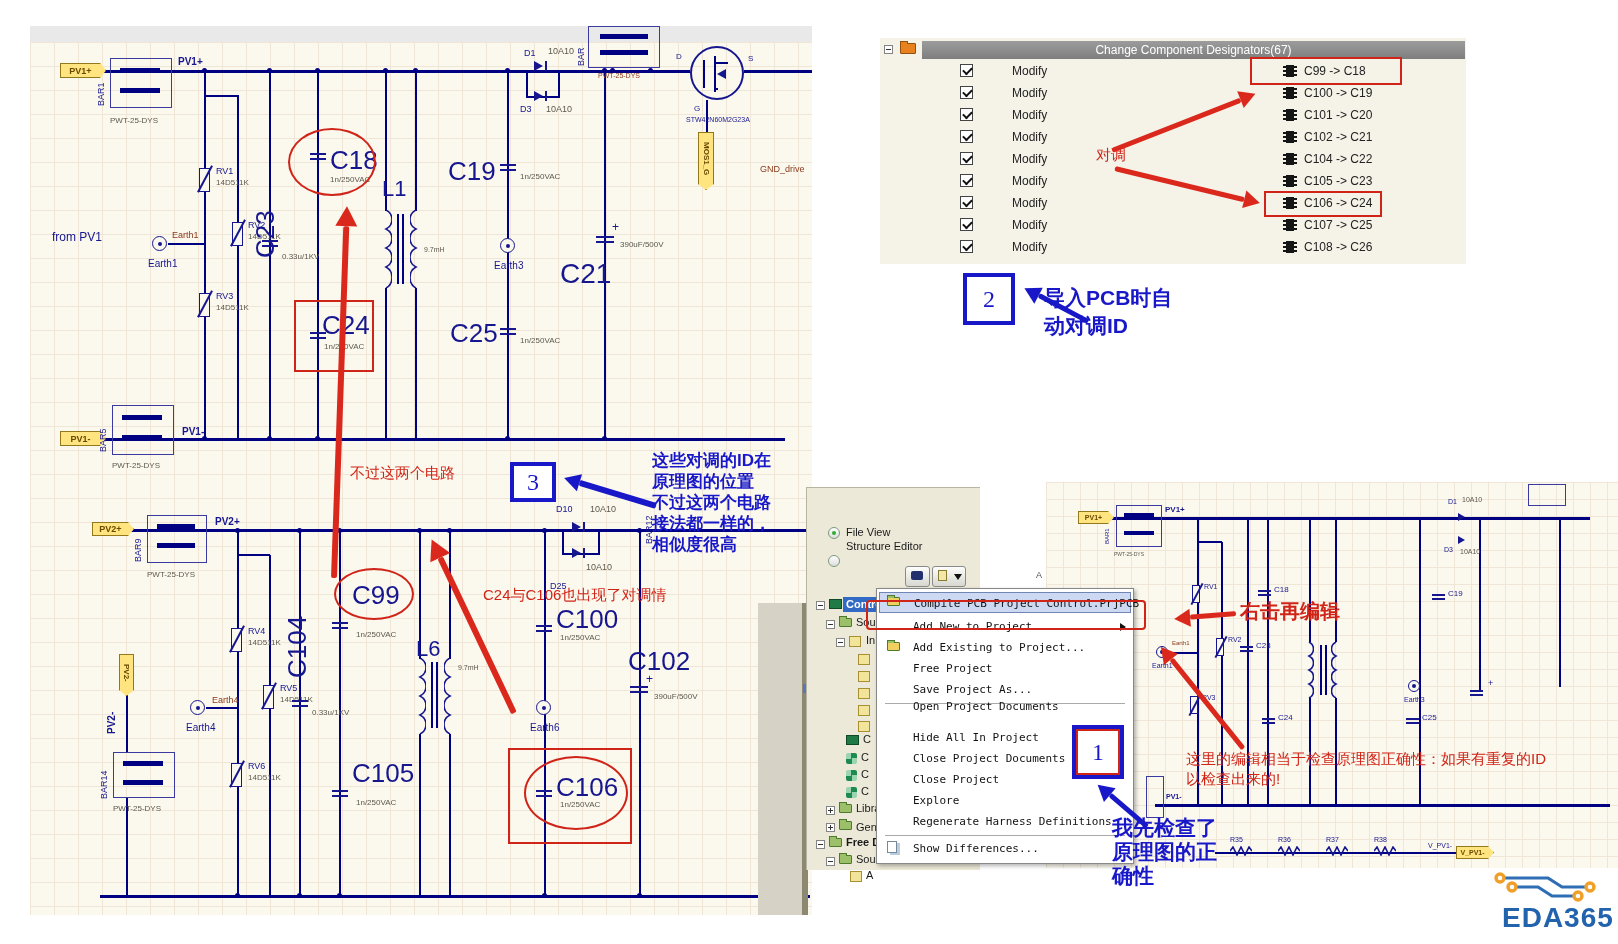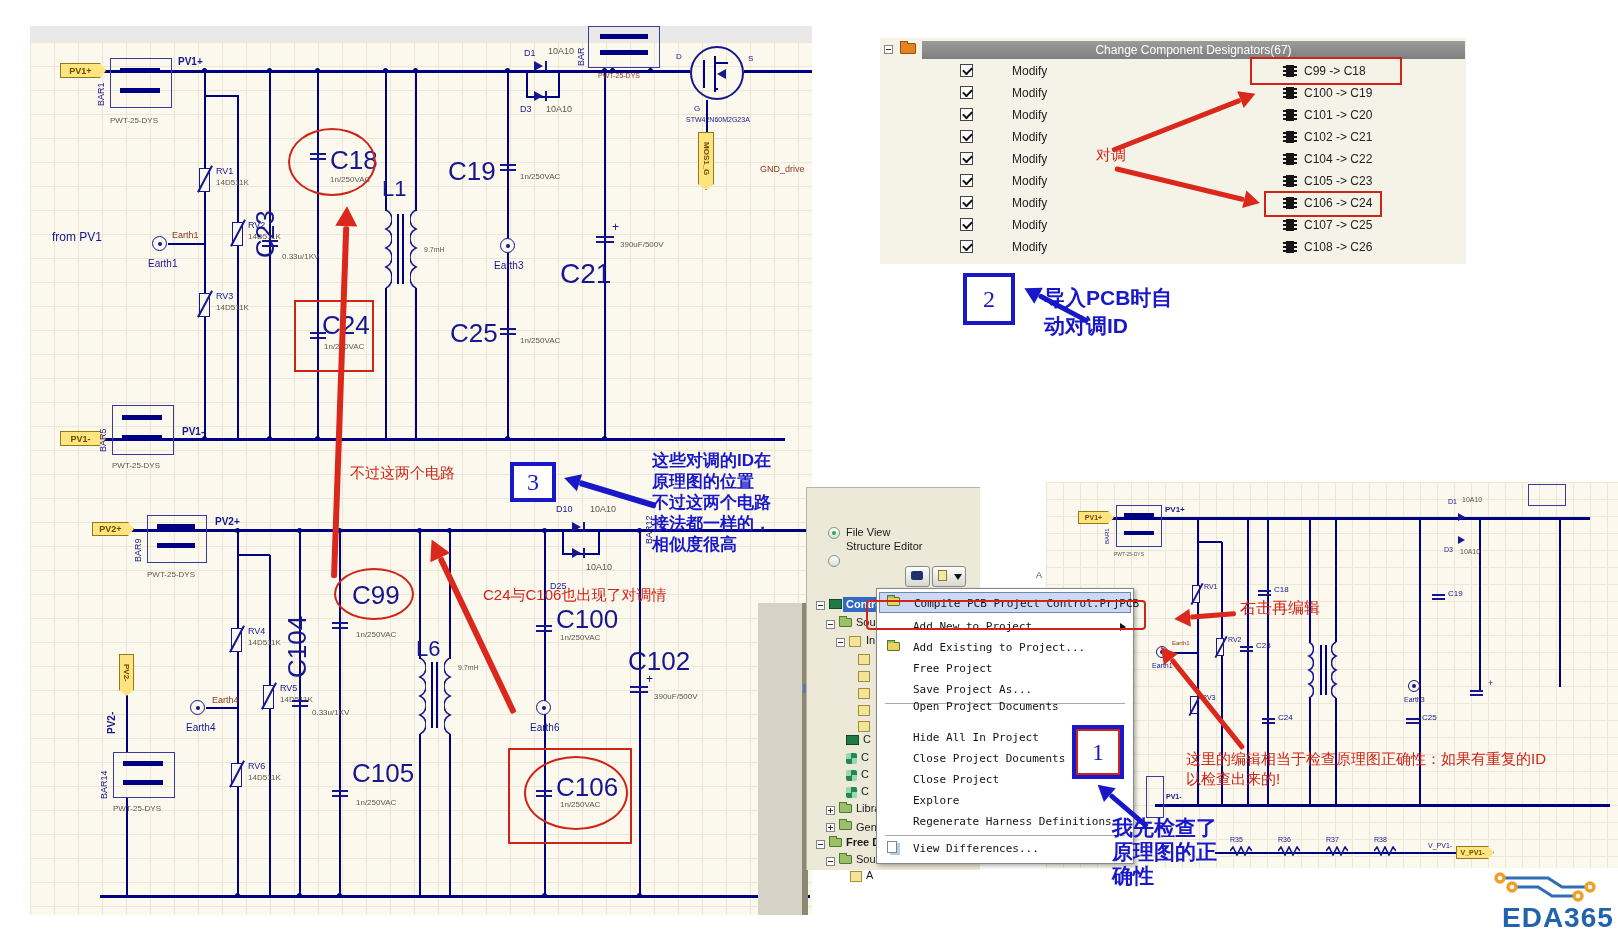--- a/index.html
+++ b/index.html
@@ -587,29 +587,29 @@
   <div class="mi" style="top:69px"><span>Free Project</span></div>
   <div class="mi" style="top:90px"><span>Save Project As...</span></div>
   <div class="msep" style="top:114px"></div>
   <div class="mi" style="top:107px"><span>Open Project Documents</span></div>
   <div class="mi" style="top:138px"><span>Hide All In Project</span></div>
   <div class="mi" style="top:159px"><span>Close Project Documents</span></div>
   <div class="mi" style="top:180px"><span>Close Project</span></div>
   <div class="mi" style="top:201px"><span>Explore</span></div>
   <div class="mi" style="top:222px"><span>Regenerate Harness Definitions</span></div>
   <div class="msep" style="top:246px"></div>
-  <div class="mi" style="top:249px"><span>View Differences...</span></div>
+  <div class="mi" style="top:249px"><span>Show Differences...</span></div>
   <div class="fold" style="left:10px;top:8px;background:#f0d060"></div>
   <div class="fold" style="left:10px;top:53px;background:#f0d060"></div>
   <div class="abs" style="left:10px;top:252px;width:10px;height:12px;background:#fff;border:1px solid #789;box-shadow:3px 2px 0 #bcd"></div>
   <div class="subarrow" style="left:243px;top:34px"></div>
 </div>
 <div class="redrect" style="left:866px;top:600px;width:280px;height:30px;border-radius:4px"></div>
 
-<div class="rnote" style="left:1240px;top:598px;font-size:16px;font-weight:normal">右击再编辑</div>
+<div class="rnote" style="left:1240px;top:598px;font-size:20px;font-weight:bold">右击再编辑</div>
 <div class="arr" style="left:1236px;top:614px;transform:rotate(175.4deg)">
     <div class="sh" style="width:46px"></div>
     <div class="hd" style="left:46px"></div>
   </div>
 <div class="arr" style="left:1243px;top:749px;transform:rotate(-128.8deg)">
     <div class="sh" style="width:115px"></div>
     <div class="hd" style="left:115px"></div>
   </div>
 <div class="rnote" style="left:1186px;top:750px;font-size:15px">这里的编辑相当于检查原理图正确性：如果有重复的ID</div>
 <div class="rnote" style="left:1186px;top:770px;font-size:15px">以检查出来的!</div>

